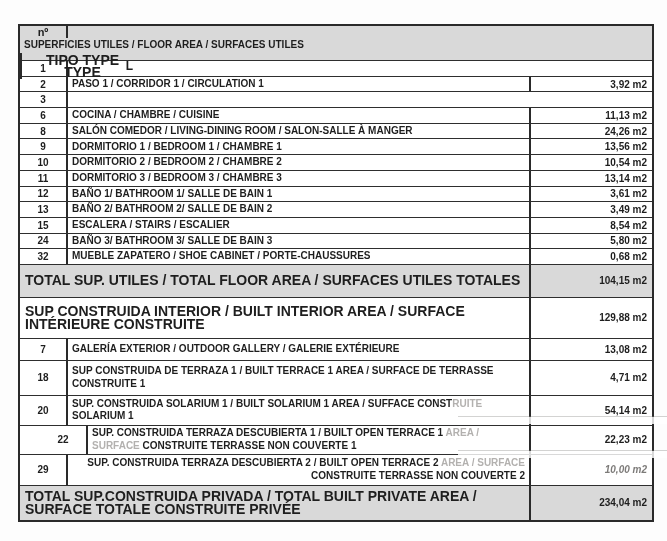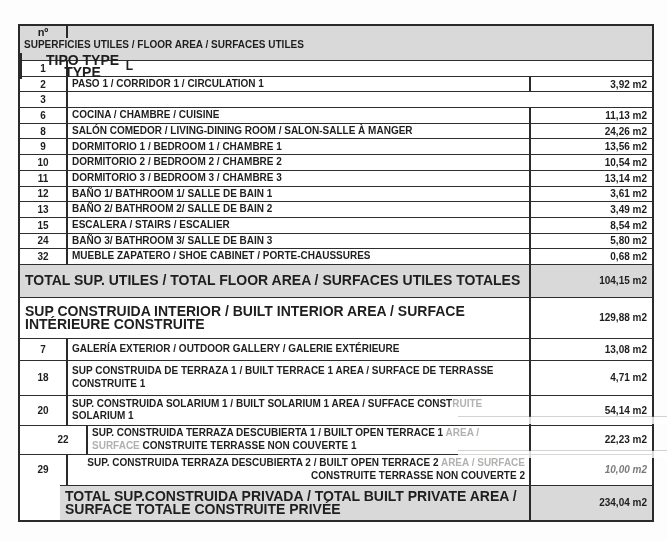--- a/index.html
+++ b/index.html
@@ -21,21 +21,21 @@
   .header-row { height:34px; background:#d9d9d9;flex-direction:column; }
   .header-row .num { font-size:11px; }
   .header-row .desc { font-size:10px; }
   .tipo { position:relative; display:flex; align-items:center; justify-content:center; flex-direction:row; }
   .tipo-lines { display:flex; flex-direction:column; align-items:center; font-size:14px; line-height:12px; }
   .tipo-val { position:absolute; right:10px; top:50%; transform:translateY(-50%); font-size:12px; }
 
   .r { height:15.7px; }
   .total-row    { height:33px; background:#d9d9d9; }
   .interior-row { height:41px; background:#ffffff; }
-  .total2-row   { height:35px; background:#d9d9d9;margin-left:40px; }
+  .total2-row   { height:35px; background:#d9d9d9; }
   .h-r7  { height:22px; }
   .h-r18 { height:35px; }
   .h-r20 { height:30px; }
   .h-r22 { height:29px;padding-left:20px; }
   .h-r29 { height:31px;text-align:right; }
 
   .faded { color:#b3b1af; }
   .faded-val { color:#7d7b79;font-style:italic; }
 
   

